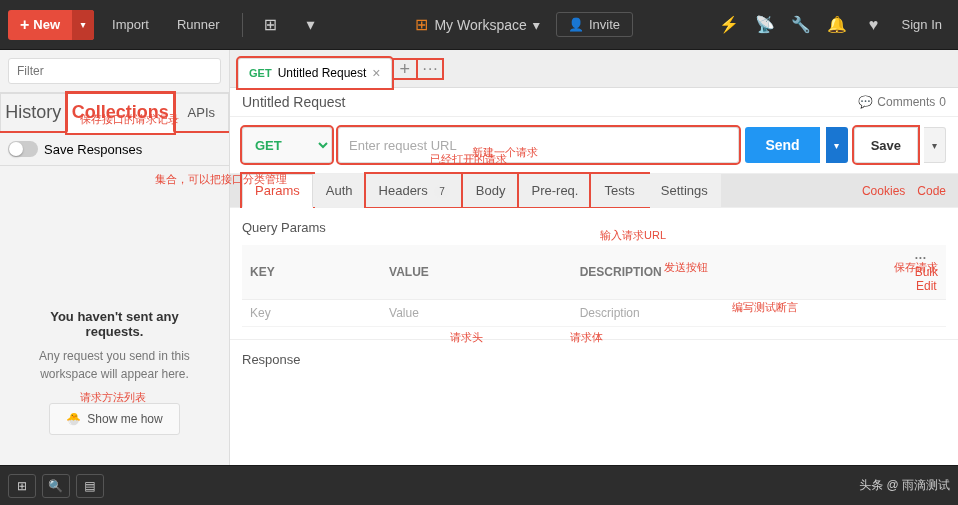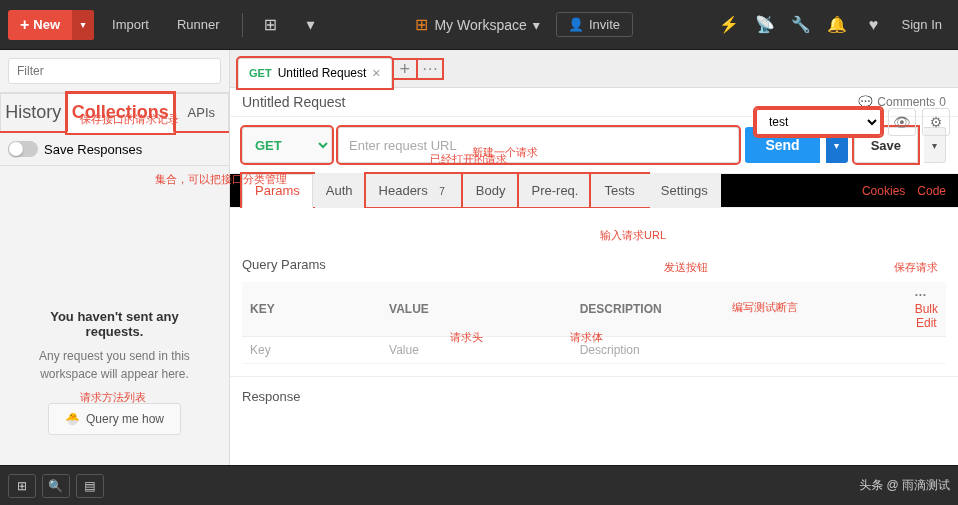--- a/index.html
+++ b/index.html
@@ -460,21 +460,21 @@
       cursor: pointer;
       font-size: 10px;
     }
 
     
     .request-subtabs {
       display: flex;
       align-items: center;
       padding: 0 12px;
       border-bottom: 1px solid #eee;
-      background: #000000;
+      background: #e5e5e5;
     }
     .subtab {
       padding: 8px 12px;
       font-size: 13px;
       color: #555;
       cursor: pointer;
       border-bottom: 2px solid transparent;
       border: 1px solid transparent;
     }
     .subtab.active {
@@ -514,21 +514,20 @@
     
     .params-section {
       padding: 12px;
       background: white;
     }
     .params-title {
       font-size: 13px;
       color: #555;
       margin-bottom: 10px;
       font-weight: 500;
-      margin-top: 37px;
     }
     .params-table {
       width: 100%;
       border-collapse: collapse;
     }
     .params-table th {
       text-align: left;
       padding: 6px 8px;
       font-size: 12px;
       color: #777;
@@ -651,28 +650,20 @@
     <button class="nav-icon-btn">📡</button>
     <button class="nav-icon-btn">🔧</button>
     <button class="nav-icon-btn">🔔</button>
     <button class="nav-icon-btn">♥</button>
     <button class="sign-in-btn">Sign In</button>
   </div>
 </div>
 
 <div style="display:flex; flex-direction:column; height: calc(100vh - 50px); position: relative;">
 
-  <div class="env-bar">
-    <select class="env-select outlined">
-      <option>test</option>
-      <option>No Environment</option>
-    </select>
-    <button class="env-eye-btn">👁</button>
-    <button class="env-gear-btn">⚙</button>
-  </div>
 
   <div class="main-layout">
 
     <div class="sidebar">
       <div class="sidebar-search">
         <input type="text" placeholder="Filter" style="">
       </div>
       <div class="sidebar-tabs">
         <button class="sidebar-tab">History</button>
         <button class="sidebar-tab active outlined">Collections</button>
@@ -682,21 +673,21 @@
         <div class="toggle">
           <div class="toggle-knob"></div>
         </div>
         <span>Save Responses</span>
       </div>
       <div class="sidebar-empty">
         <div class="sidebar-empty-title">You haven't sent any requests.</div>
         <div class="sidebar-empty-desc">Any request you send in this workspace will appear here.</div>
         <button class="show-me-btn">
           <span>🐣</span>
-          <span>Query me how</span>
+          <span>Show me how</span>
         </button>
       </div>
     </div>
 
     <div class="request-area">
 
       <div class="request-tabs-bar-container">
         <div class="request-tabs-bar">
           <div class="request-tab outlined">
             <span class="request-tab-method">GET</span>

